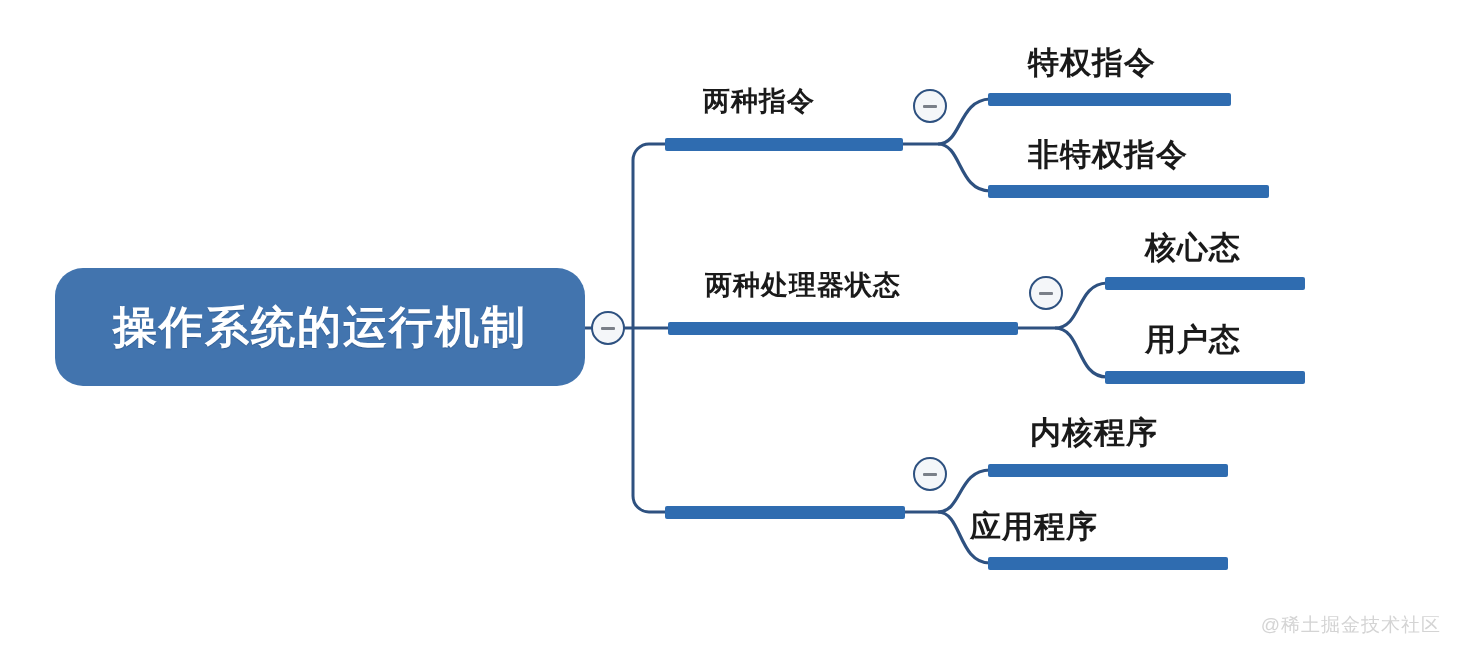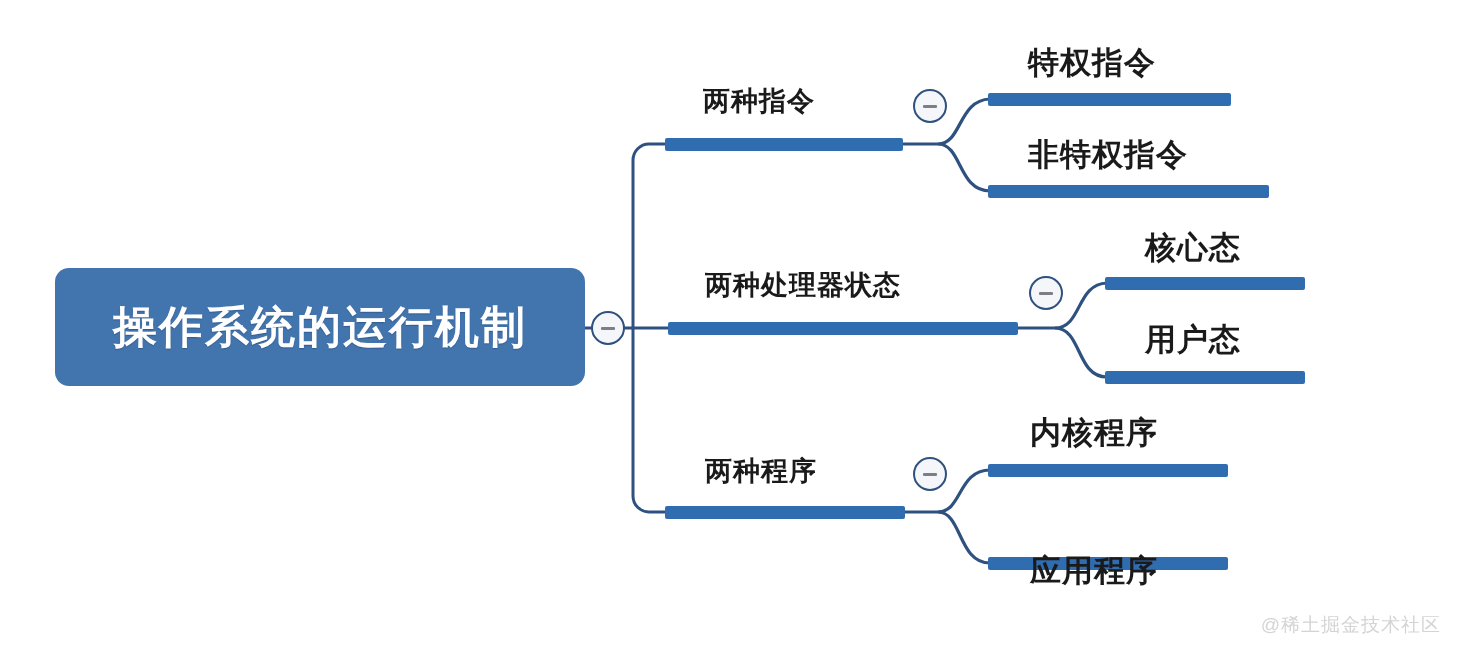--- a/index.html
+++ b/index.html
@@ -25,21 +25,21 @@
     width: 1457px;
     height: 652px;
   }
   .root-node {
     position: absolute;
     left: 55px;
     top: 268px;
     width: 530px;
     height: 118px;
     background: #4274ae;
-    border-radius: 14px;
+    border-radius: 28px;
     box-sizing: border-box;
     display: flex;
     align-items: center;
     justify-content: center;
   }
   .root-label {
     color: #ffffff;
     font-size: 44px;
     font-weight: bold;
     letter-spacing: 2px;
@@ -142,22 +142,21 @@
   <div class="node-label lvl2-label" style="left:1028px; top:139px;">非特权指令</div>
   <div class="node-label lvl2-label" style="left:1028px; top:47px;">特权指令</div>
 
   <div class="node-label lvl1-label" style="left:705px; top:272px;">两种处理器状态</div>
   <div class="toggle" style="left:1029px; top:276px;">
     <span class="minus"></span>
   </div>
   <div class="node-label lvl2-label" style="left:1145px; top:232px;">核心态</div>
   <div class="node-label lvl2-label" style="left:1145px; top:326px;font-family:Liberation Mono, monospace;">用户态</div>
 
-  <div class="node-label lvl1-label" style="left:705px; top:458px;">两种程序</div>
   <div class="toggle" style="left:913px; top:457px;">
     <span class="minus"></span>
   </div>
   <div class="node-label lvl2-label" style="left:1030px; top:417px;">内核程序</div>
-  <div class="node-label lvl2-label" style="left:1030px; top:511px;margin-top:44px;">应用程序</div>
+  <div class="node-label lvl2-label" style="left:970px; top:511px;">应用程序</div>
 
   <div class="watermark">@稀土掘金技术社区</div>
 
 </div>
 
 </body></html>

